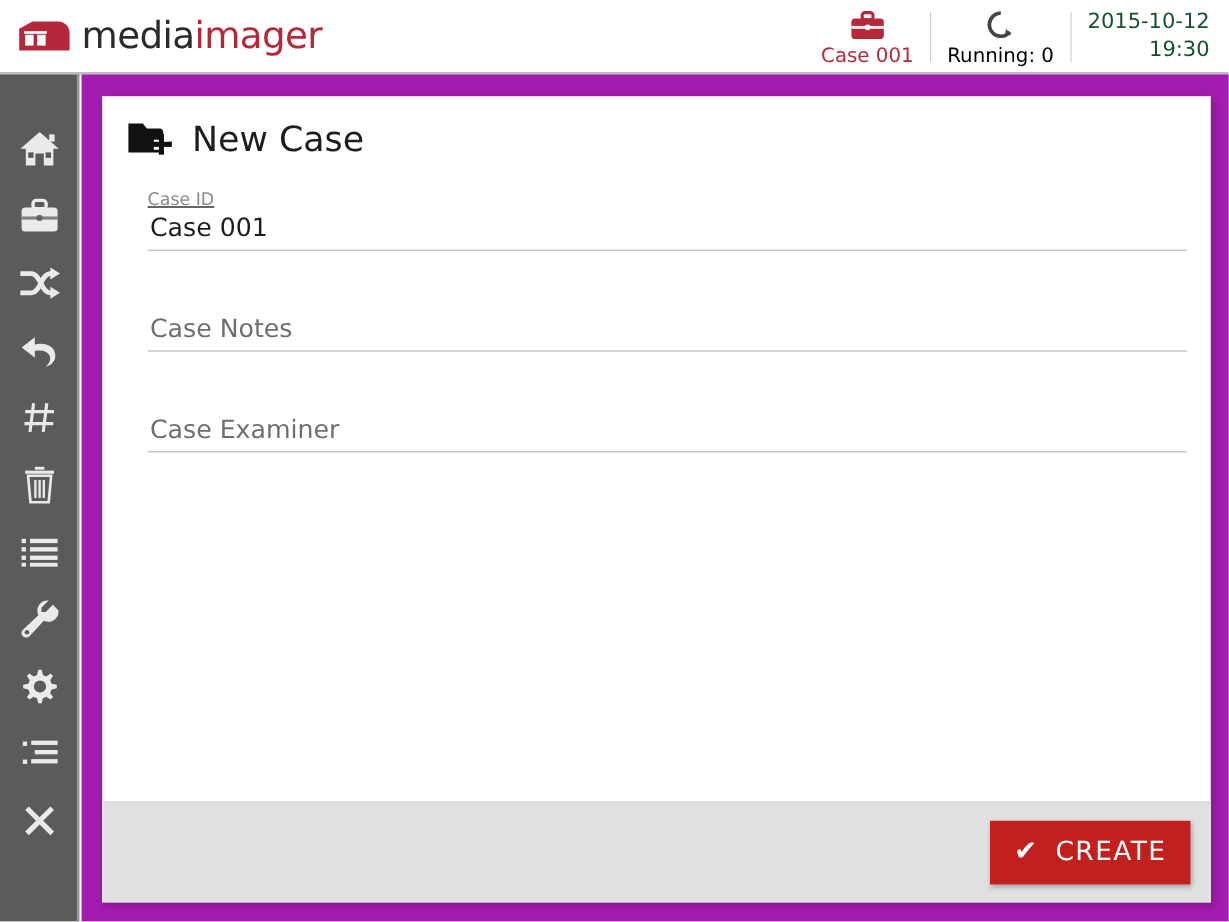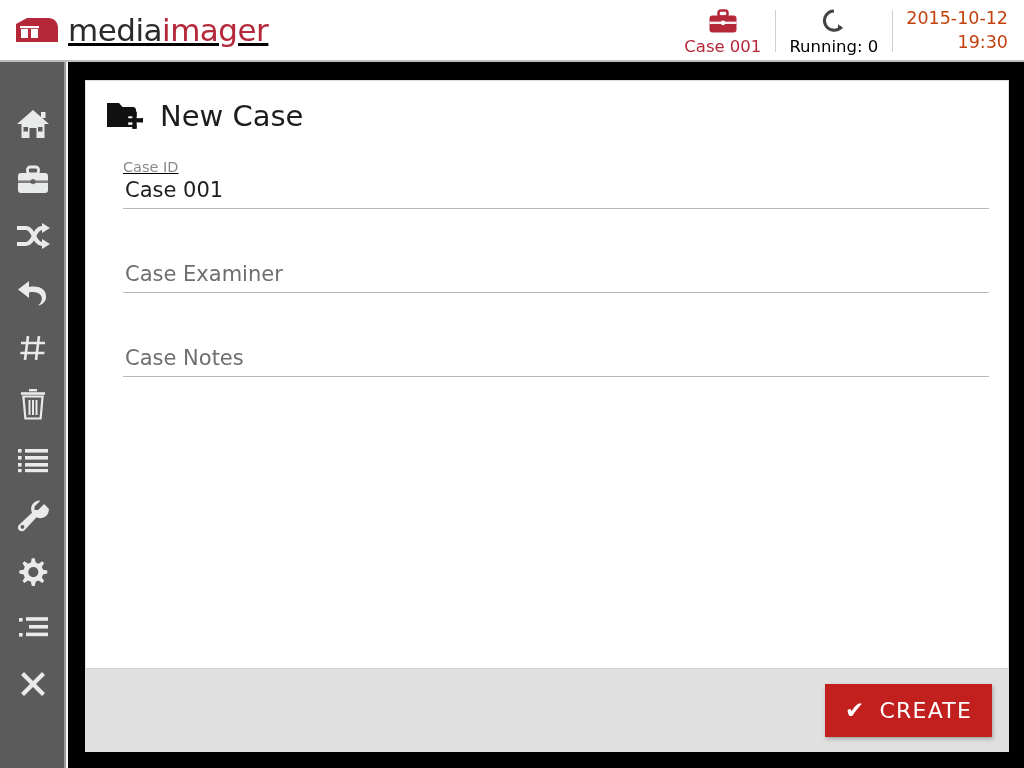--- a/index.html
+++ b/index.html
@@ -15,21 +15,21 @@
     width: 1024px; height: 768px;
     background: #f3f3f3;
   }
 
   
   .header {
     position: absolute; top: 0; left: 0;
     width: 1024px; height: 62px;
     background: #ffffff;
     border-bottom: 2px solid #bdbdbd;
-    display: flex; align-items: center; text-decoration: underline;
+    display: flex; align-items: center;
   }
   .logo {
     display: flex; align-items: center;
     margin-left: 14px;
     height: 62px;
   }
   .logo-mark {
     width: 46px; height: 28px;
     position: relative;
     margin-right: 8px;
@@ -73,21 +73,21 @@
     font-family: "DejaVu Sans", sans-serif;
   }
   .hitem.case .lbl { color: #b5283a; }
   .hitem.datetime {
     align-items: flex-end;
     justify-content: center;
     min-width: 120px;
     padding-right: 16px;
   }
   .hitem.datetime .d1, .hitem.datetime .d2 {
-    font-size: 17.5px; color: #c2410c; line-height: 1.35;
+    font-size: 17.5px; color: #14532d; line-height: 1.35;
     font-family: "DejaVu Sans", sans-serif;
   }
 
   
   .sidebar {
     position: absolute;
     top: 62px; left: 0;
     width: 66px; height: 706px;
     background: #5b5b5b;
     border-right: 2px solid #9a9a9a;
@@ -98,21 +98,21 @@
     display: flex; align-items: center; justify-content: center;
     cursor: pointer;
   }
   .side-item svg { display: block; }
 
   
   .content {
     position: absolute;
     top: 62px; left: 68px;
     width: 956px; height: 706px;
-    background: #000000;
+    background: #a21caf;
   }
   .panel {
     position: absolute;
     left: 17px; top: 18px;
     width: 924px; height: 672px;
     background: #ffffff;
     border: 1px solid #dedede;
     box-shadow: 2px 3px 6px rgba(0,0,0,0.20);
     display: flex;
     flex-direction: column;
@@ -381,28 +381,28 @@
             </svg>
           </span>
           <span class="ttext">New Case</span>
         </div>
 
         <div class="field f1">
           <label class="flabel">Case ID</label>
           <input type="text" value="Case 001" placeholder="Case ID" style="">
         </div>
 
+        <div class="field f3">
+          
+          <input type="text" placeholder="Case Notes" style="">
+        </div>
+
         <div class="field f2">
           
           <input type="text" placeholder="Case Examiner" style="">
-        </div>
-
-        <div class="field f3">
-          
-          <input type="text" placeholder="Case Notes" style="">
         </div>
 
       </div>
 
       <div class="panel-footer">
         <button class="create-btn">
           <span class="check">✔</span>
           <span>CREATE</span>
         </button>
       </div>

